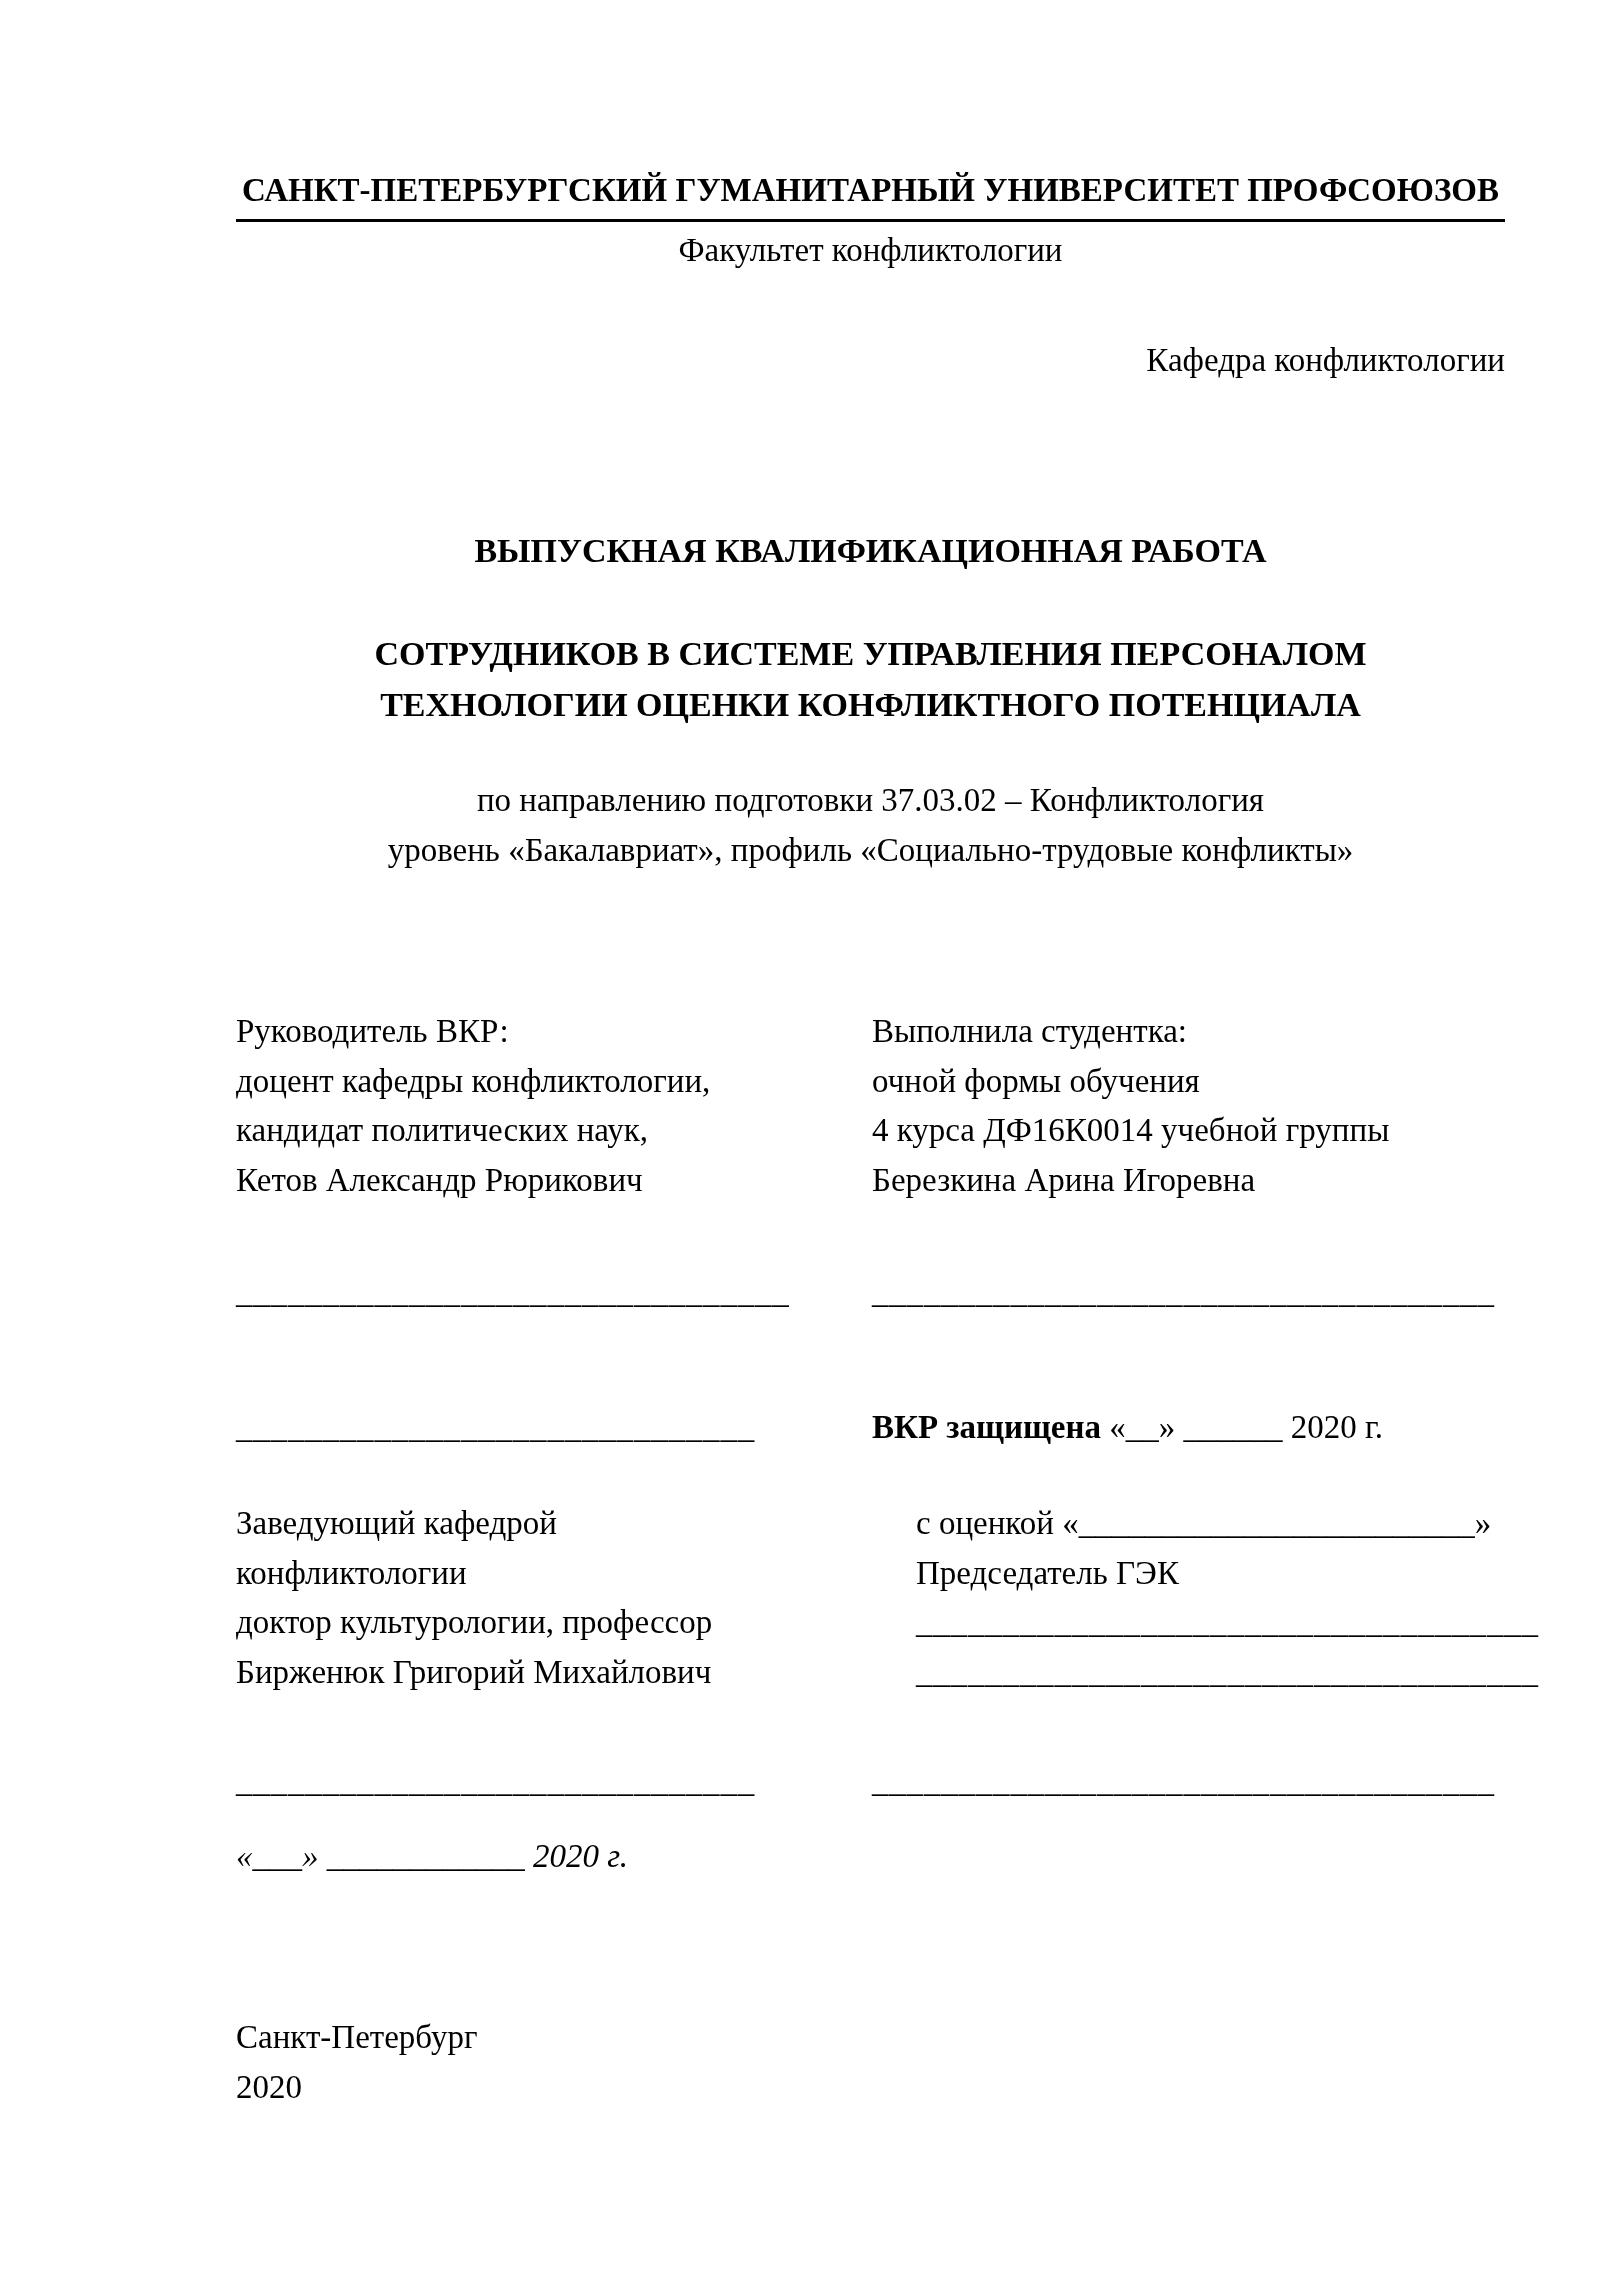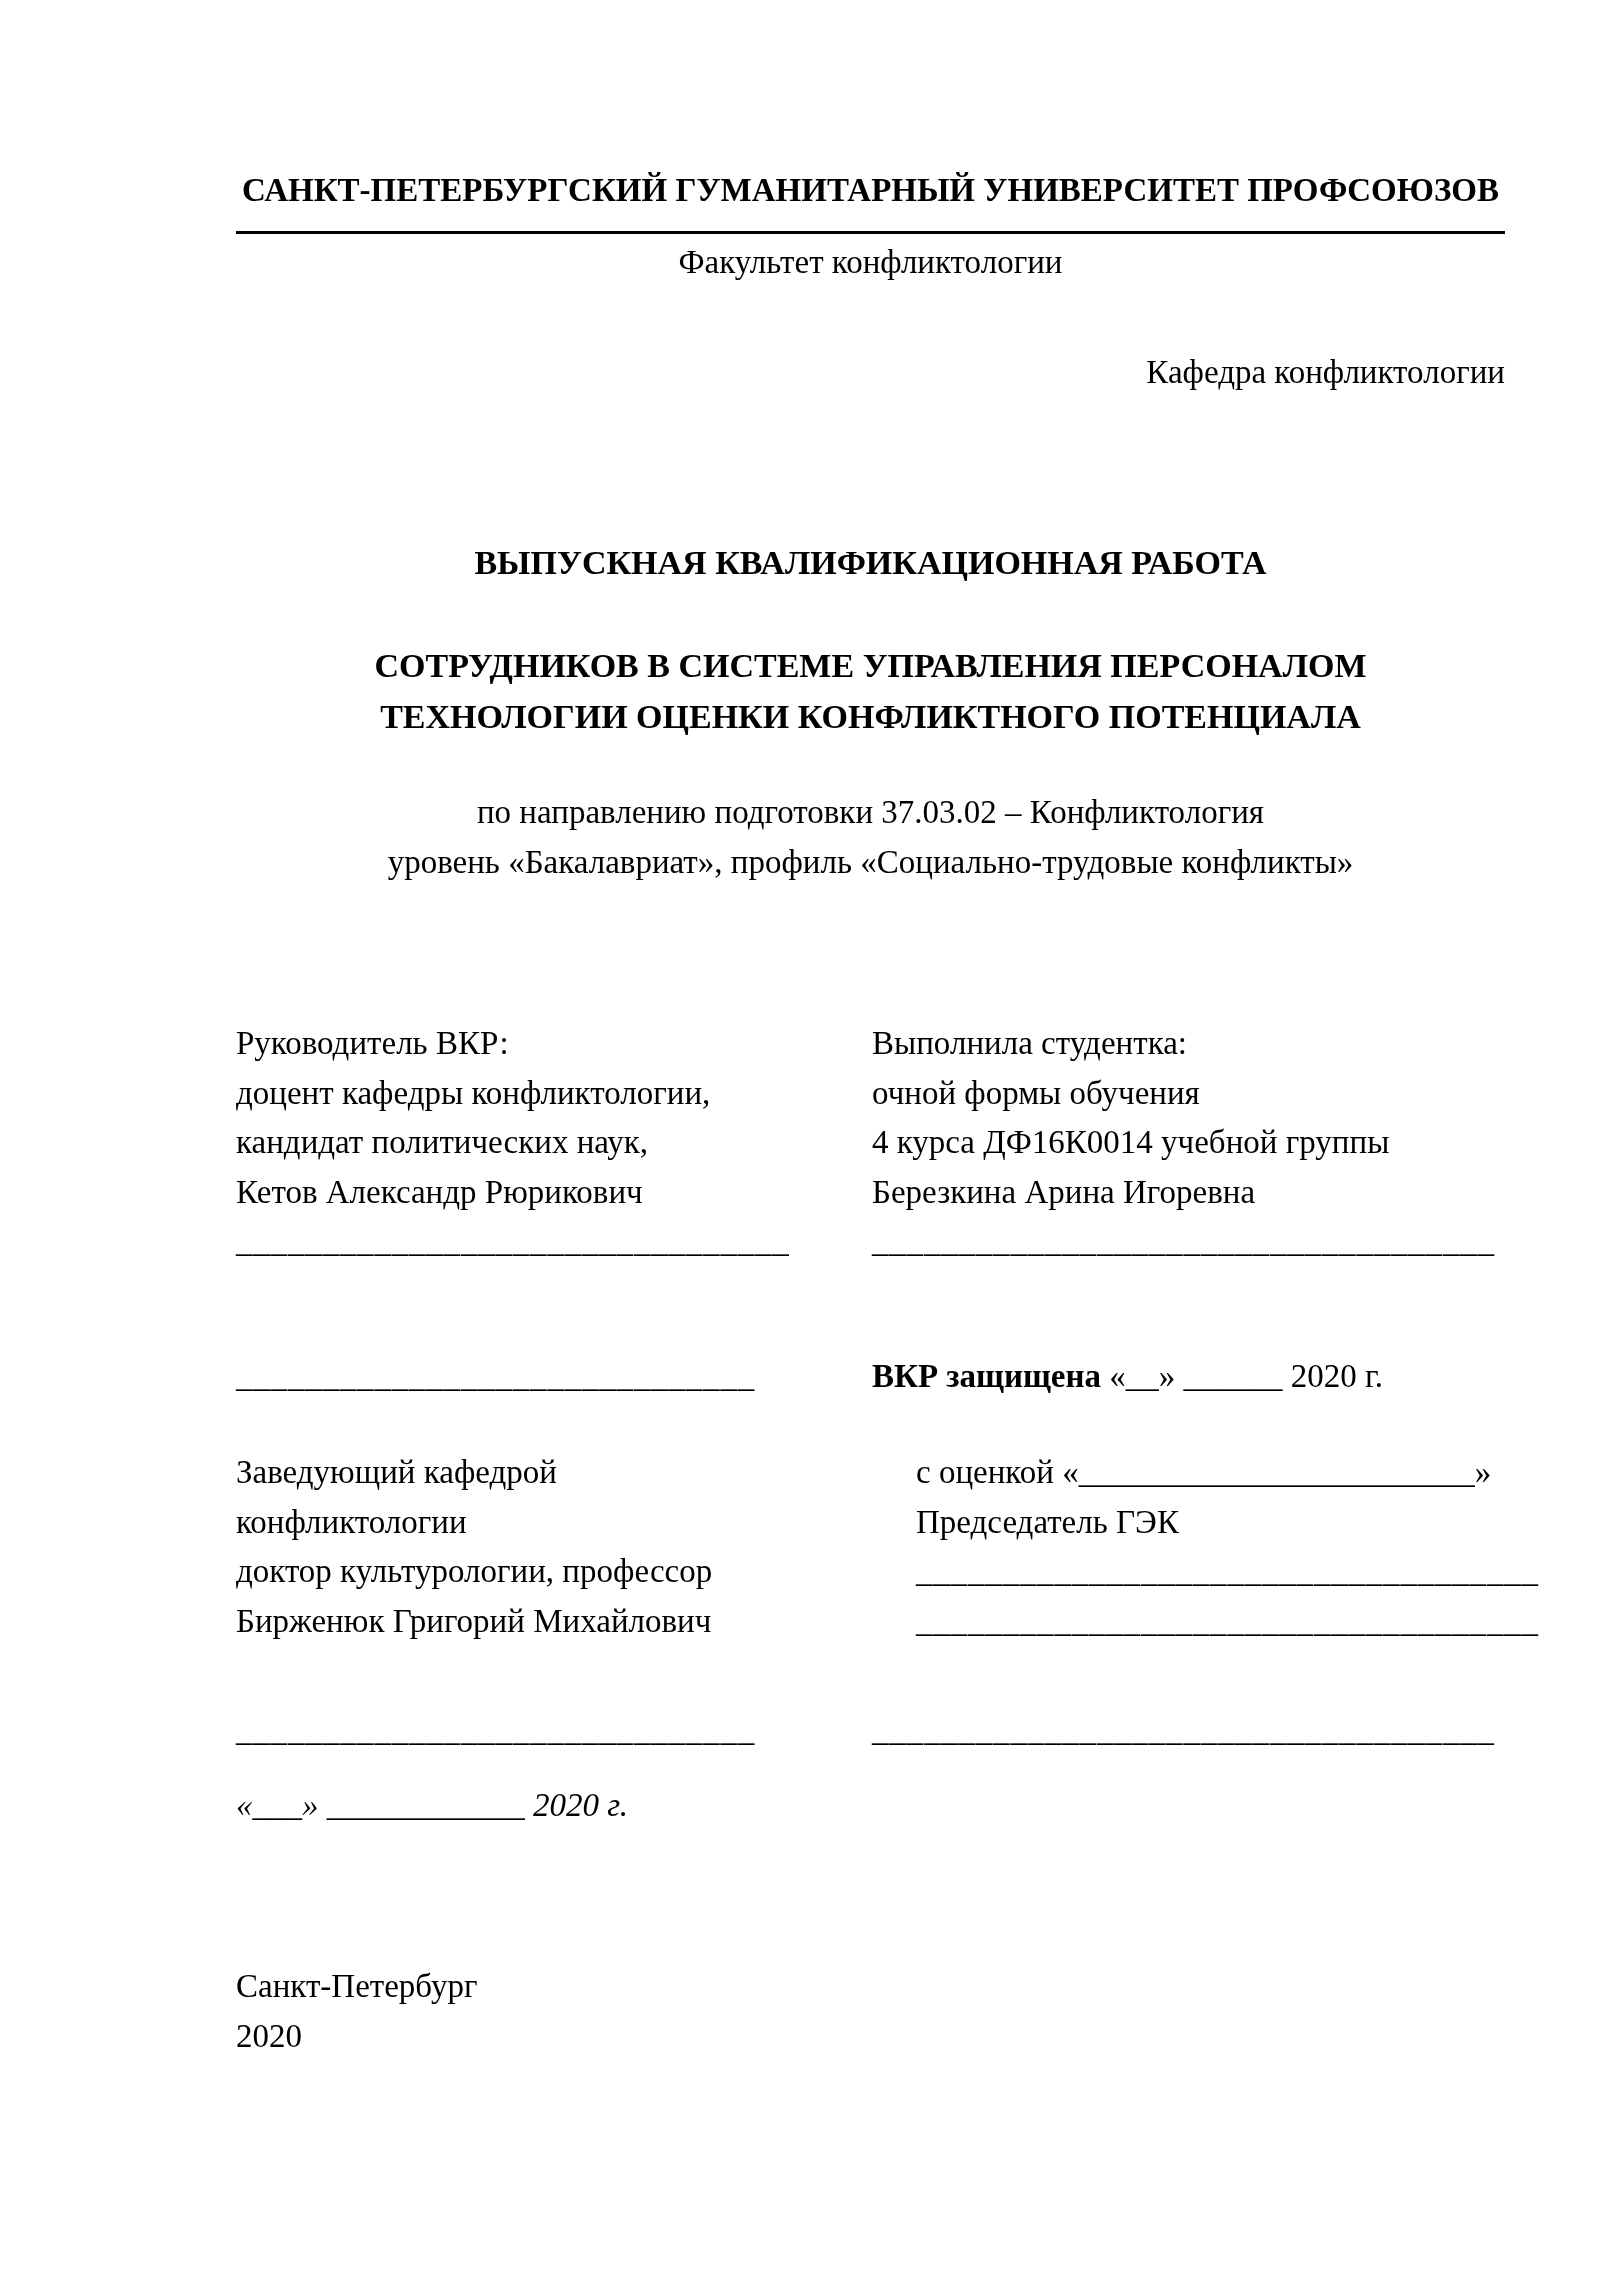--- a/index.html
+++ b/index.html
@@ -19,21 +19,21 @@
     padding: 166px 118px 0 236px;
     position: relative;
     overflow: hidden;
   }
   .bold   { font-weight: bold; font-family: Liberation Serif, serif; }
 
   .university-header {
     font-weight: bold;
     text-align: center;
     border-bottom: 3.1px solid #000;
-    padding-bottom: 15px;
+    padding-bottom: 3px;
   }
   .faculty {
     text-align: center;
     margin-top: 4.7px;
   }
   .department {
     text-align: right;
     margin-top: 60px;
   }
   .work-type {
@@ -54,21 +54,21 @@
   }
 
   .cols {
     display: flex;
     align-items: flex-start;
   }
   .col-left  { flex: 0 0 636px; width: 636px; }
   .col-right { flex: 1 1 auto; }
 
   .row-people  { margin-top: 132px; }
-  .row-sign1   { }
+  .row-sign1   { margin-top: 63px; }
   .row-defend  { margin-top: 85px; }
   .row-head    { margin-top: 47px; gap: 44px; }
   .row-sign2   { margin-top: 60px; }
   .row-date    { margin-top: 25px; font-style: italic; }
 
   .sigline {
     white-space: nowrap;
     letter-spacing: 0.8px;
   }
   .footer {

